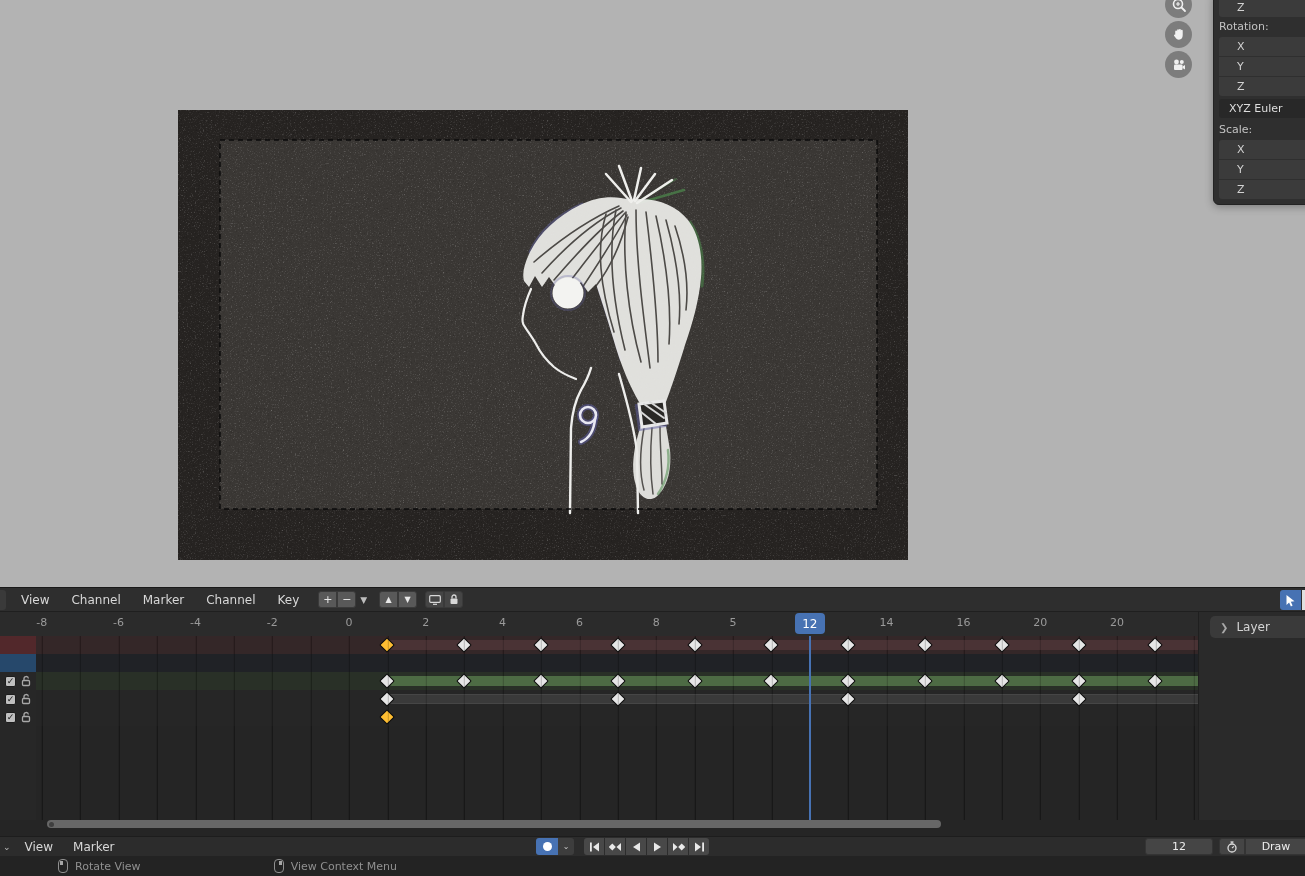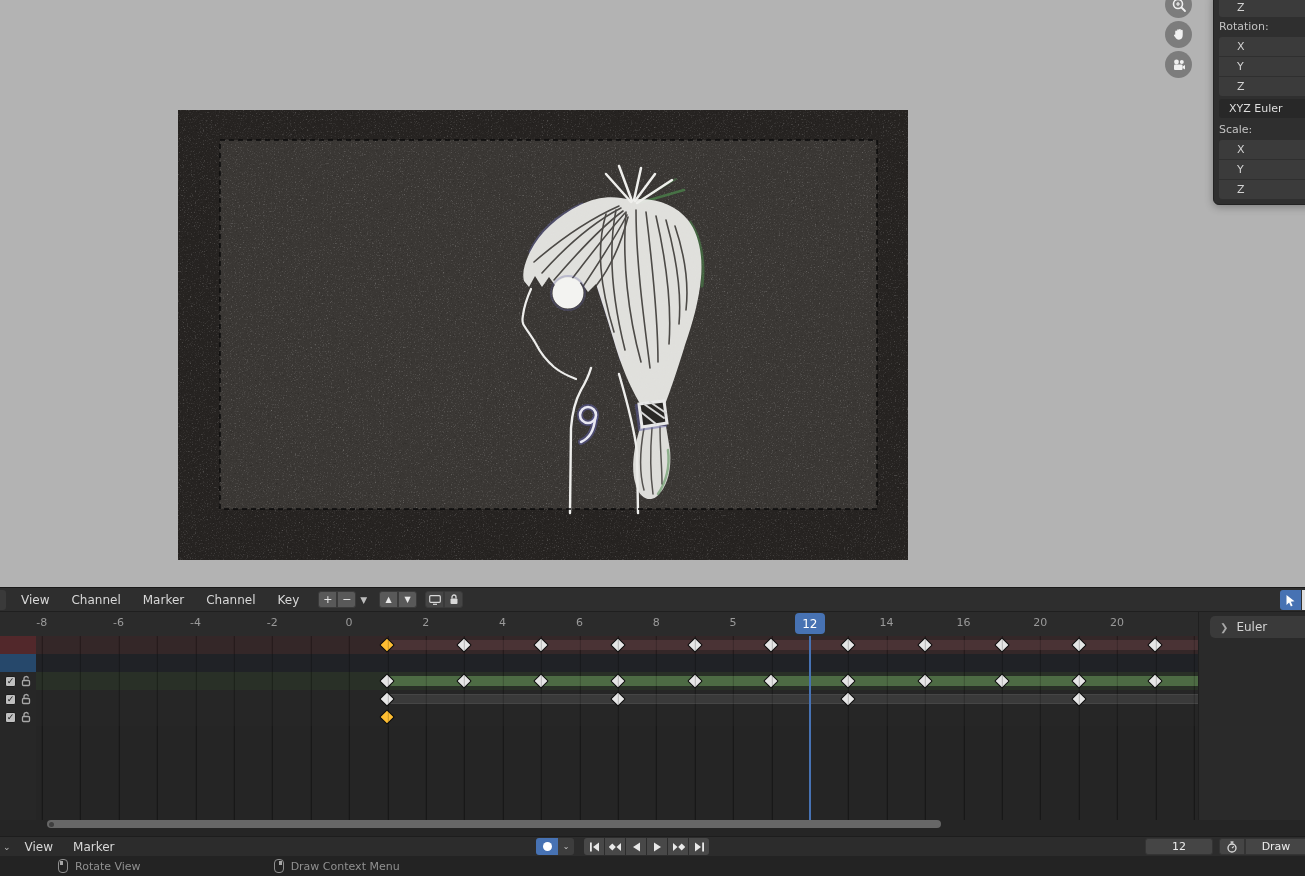--- a/index.html
+++ b/index.html
@@ -373,21 +373,21 @@
         <svg width="12" height="12" viewBox="0 0 12 12">
           <rect x="2.5" y="5.5" width="7" height="5" rx="1" fill="none" stroke="#a8a8a8" stroke-width="1.3"></rect>
           <path d="M4 5.5 V4 a2.2 2.2 0 0 1 4.4 -0.5" fill="none" stroke="#a8a8a8" stroke-width="1.3"></path>
         </svg>
       </div>
     </div>
 
   <div id="ds-sidebar">
     <div id="layer-tab">
       <span style="color:#a8a8a8;font-size:10px;">❯</span>
-      <span>Euler</span>
+      <span>Layer</span>
     </div>
   </div>
 
   <div id="hscroll-track">
     <div id="hscroll">
         <div class="dot"></div>
       </div>
   </div>
 </div>
 
@@ -463,15 +463,15 @@
   <div style="margin-left:58px;display:flex;align-items:center;">
     <div class="mouse-ic">
         <div class="btn" style="left:1px;"></div>
       </div>
     <span>Rotate View</span>
   </div>
   <div style="margin-left:133px;display:flex;align-items:center;">
     <div class="mouse-ic">
         <div class="btn" style="right:1px;"></div>
       </div>
-    <span>Draw Context Menu</span>
+    <span>View Context Menu</span>
   </div>
 </div>
 
 </body></html>

